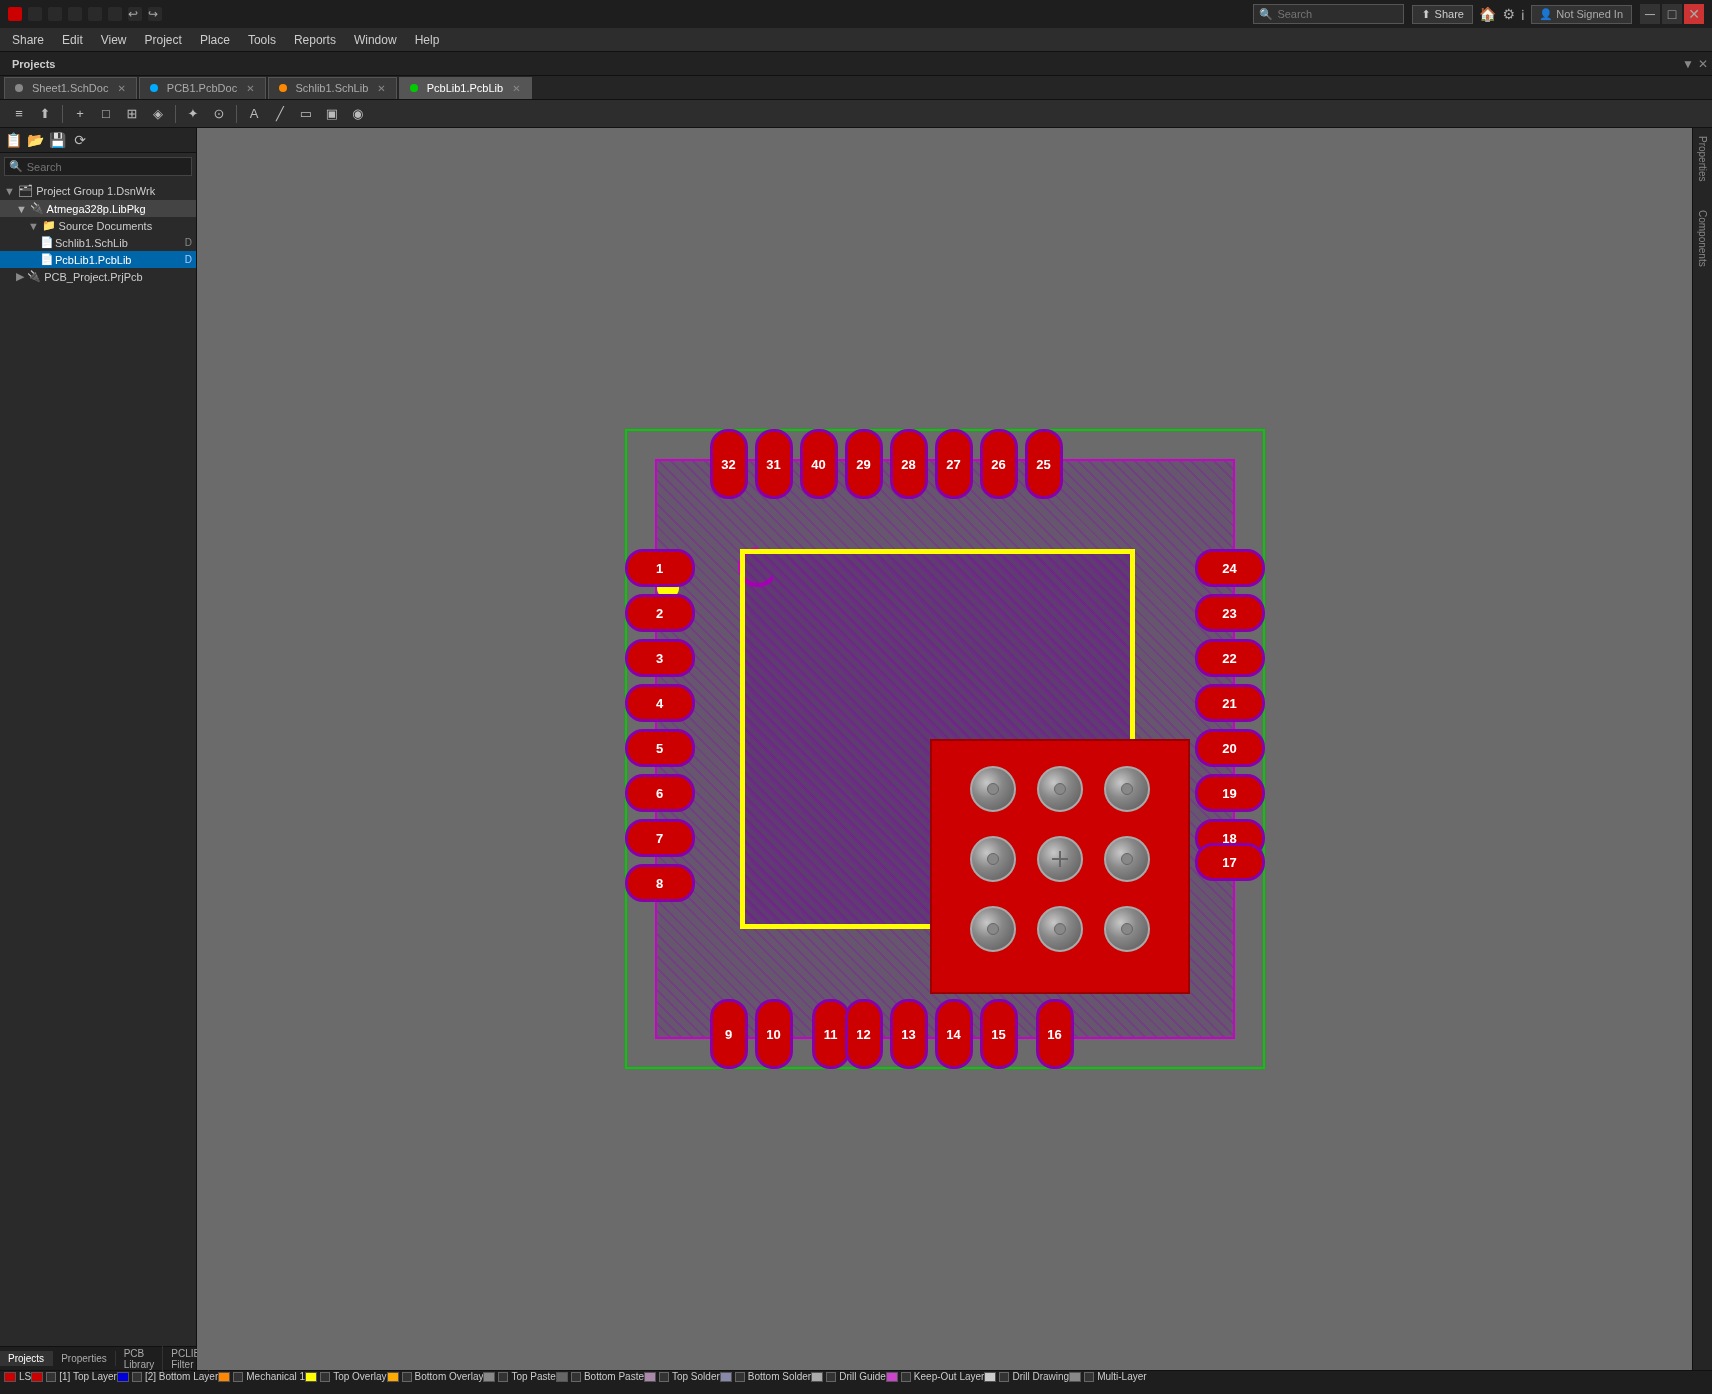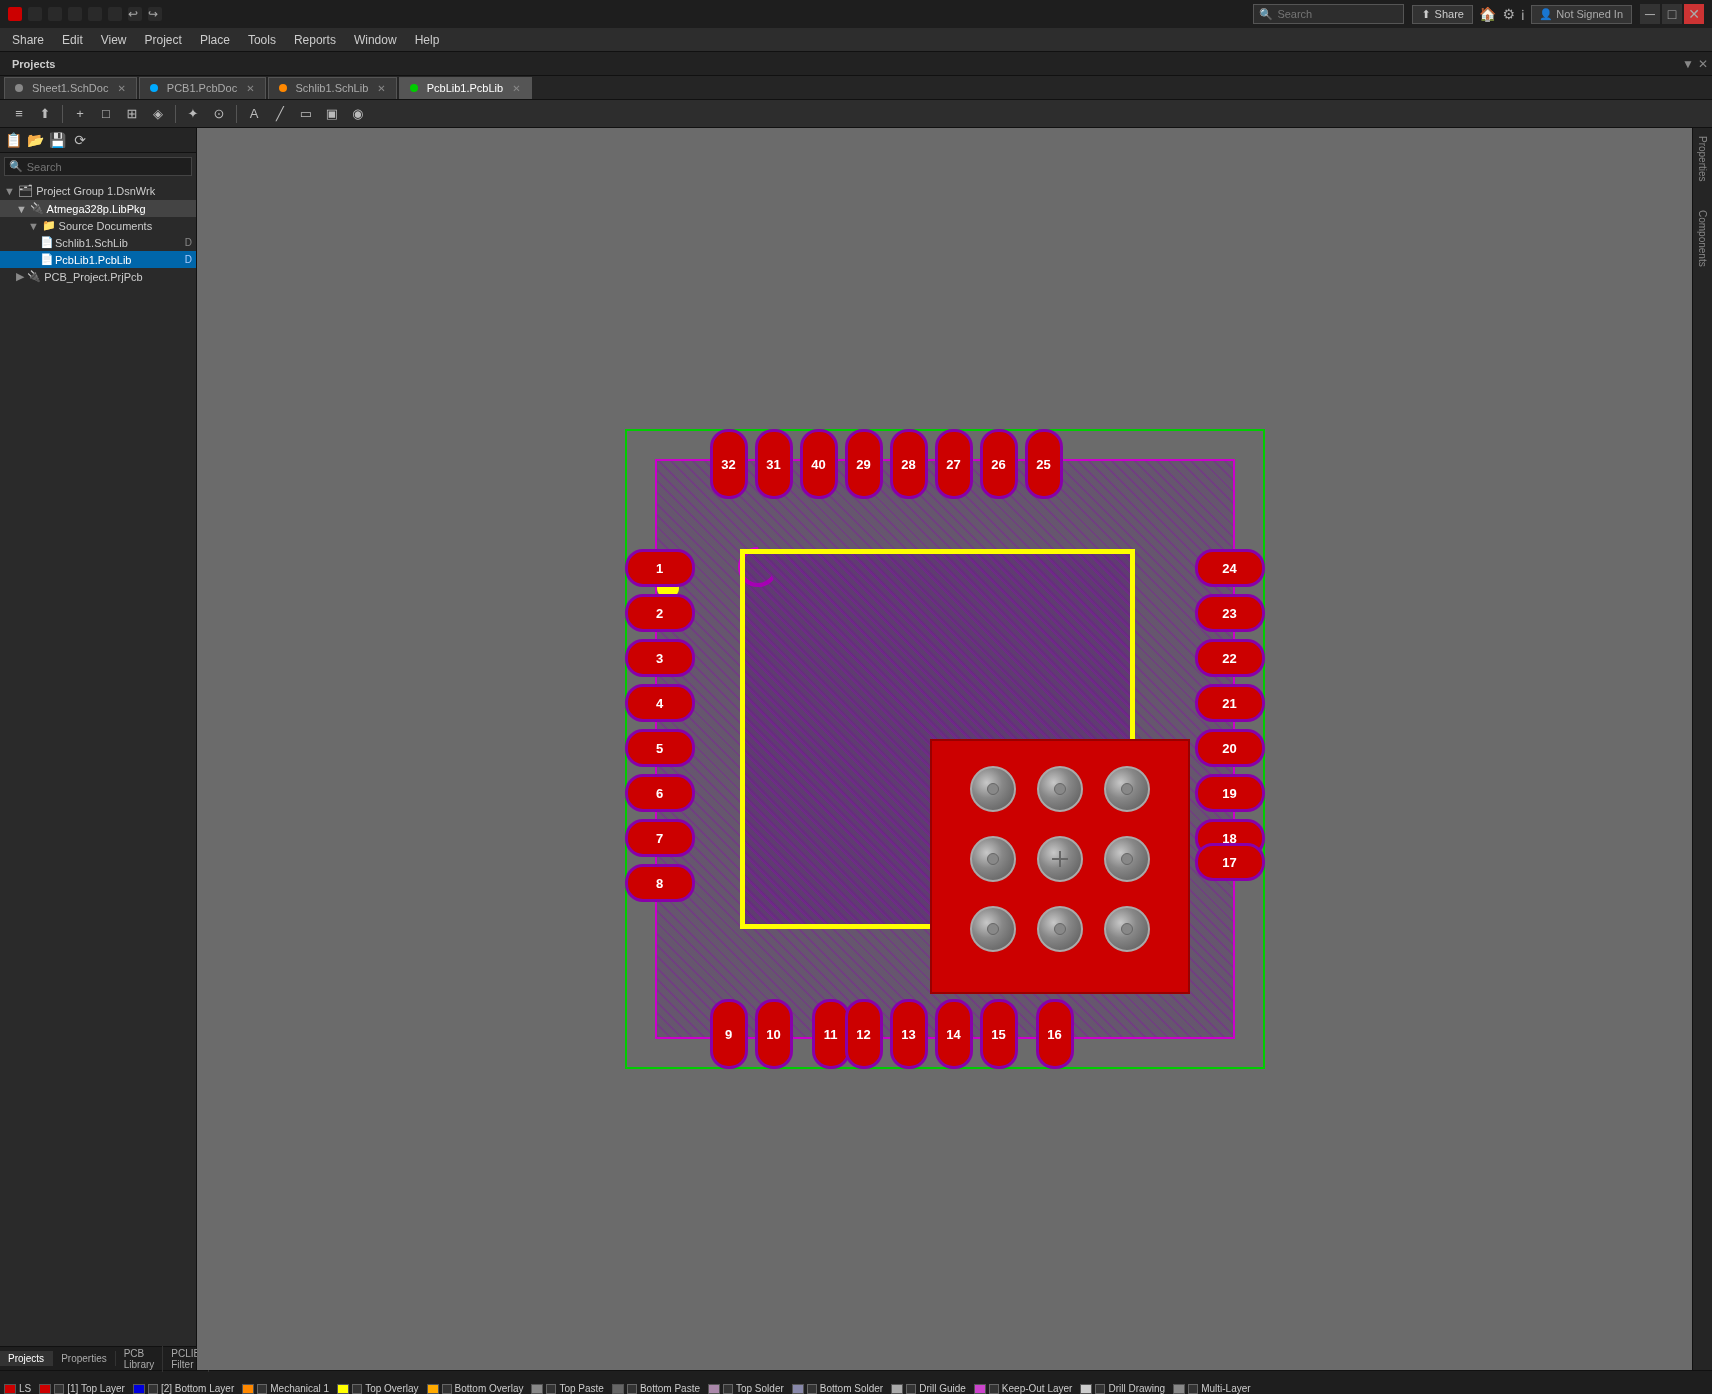--- a/index.html
+++ b/index.html
@@ -304,23 +304,22 @@
       border-radius: 50%;
       top: 118px; left: 113px;
       clip-path: polygon(0 0, 50% 0, 100% 100%, 0 100%);
     }
 
     
     #bottom-bar {
       height: 24px;
       background: #1e1e1e;
       display: flex;
-      align-items: flex-end;
+      align-items: flex-start;
       padding: 0 4px;
-      gap: 8px;
       border-top: 1px solid #111;
       overflow: hidden;
     }
     .layer-item {
       display: flex;
       align-items: center;
       gap: 3px;
       font-size: 10px;
       color: #ccc;
       cursor: pointer;

